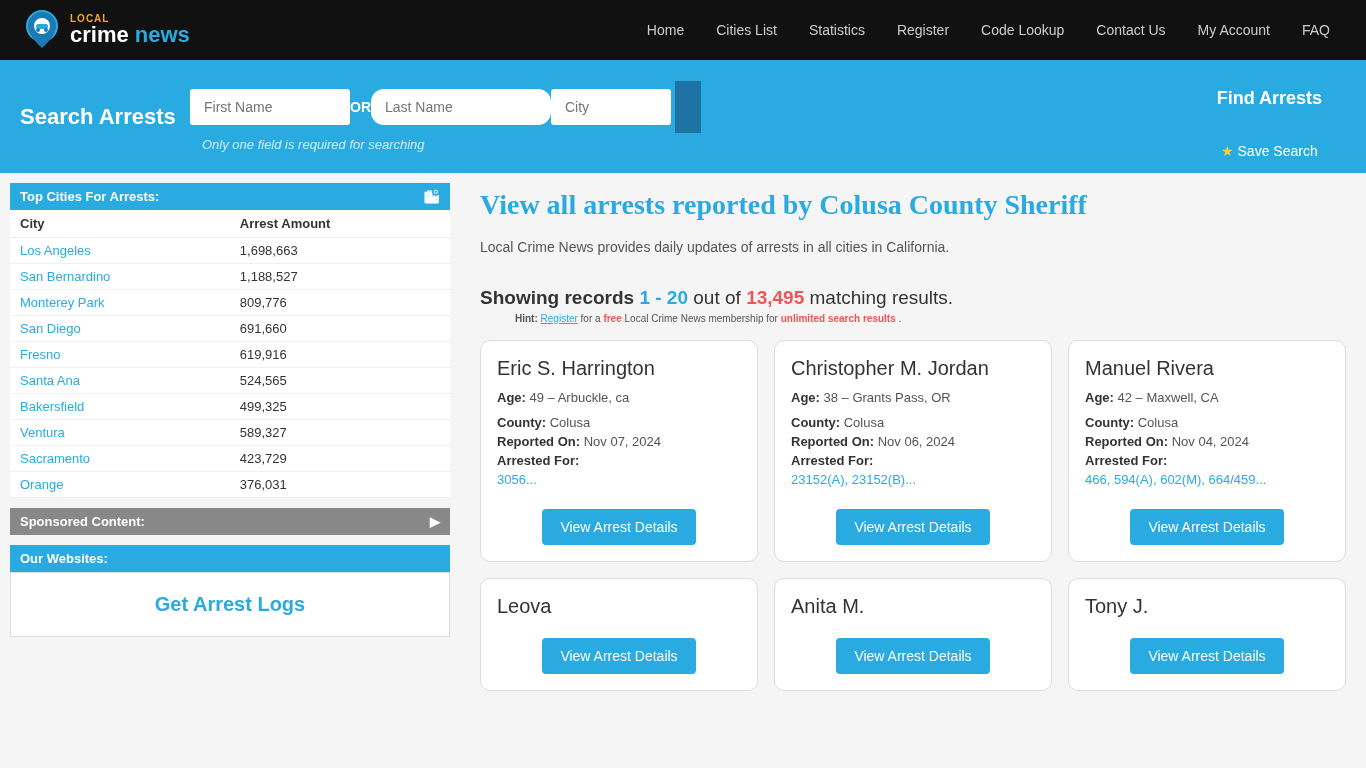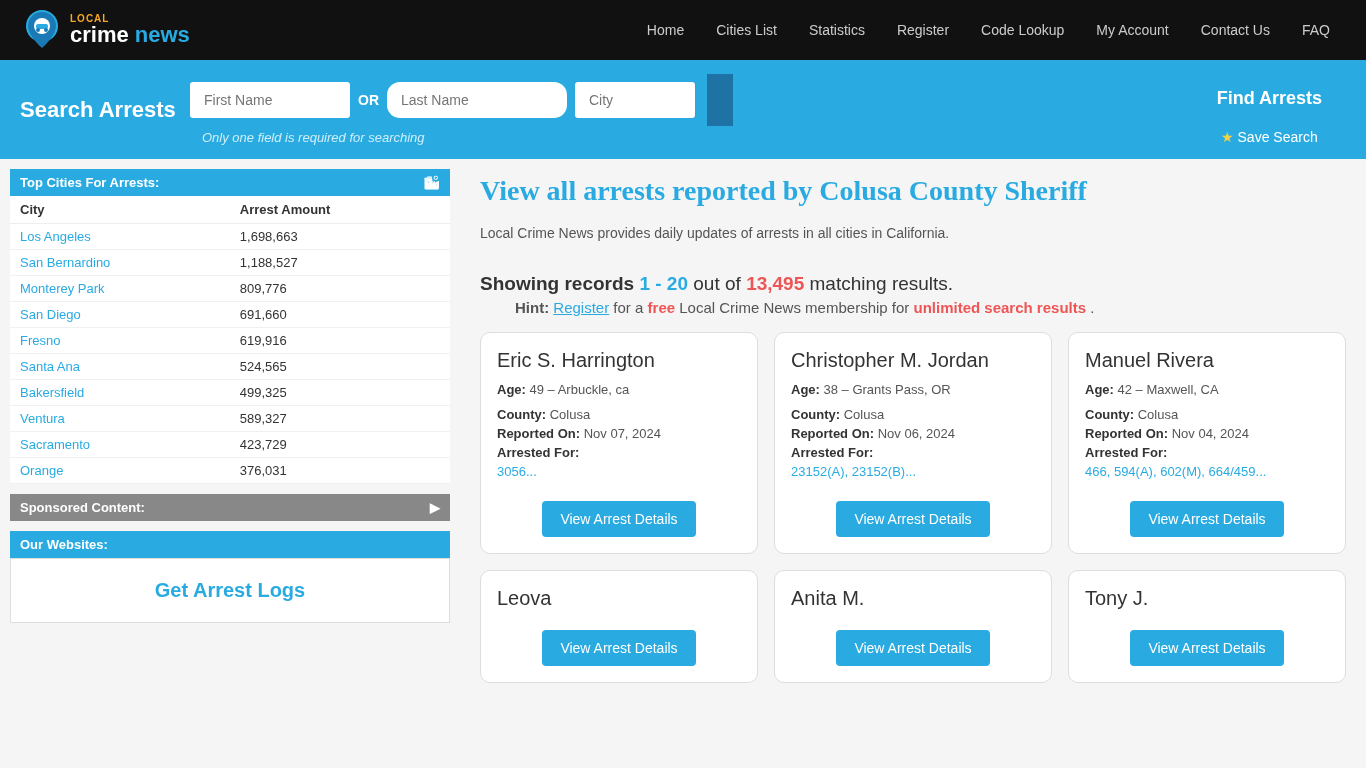--- a/index.html
+++ b/index.html
@@ -49,21 +49,20 @@
     .search-title {
       color: #fff;
       font-size: 22px;
       font-weight: bold;
       white-space: nowrap;
       min-width: 160px;
     }
     .search-fields {
       display: flex;
       align-items: center;
-      gap: 8px;
       flex: 1;
     }
     .search-fields input {
       border: none;
       padding: 10px 14px;
       font-size: 14px;
       border-radius: 3px;
       outline: none;
     }
     .search-fields input.firstname { width: 160px; }
@@ -100,21 +99,21 @@
       gap: 4px;
       cursor: pointer;
       white-space: nowrap;
       text-decoration: none;
     }
     .save-search .star { color: #f5d142; }
     .find-save {
       display: flex;
       flex-direction: column;
       align-items: center;
-      gap: 6px;
+      gap: 20px;
       margin-left: 10px;
     }
 
     
     .main-layout {
       display: flex;
       gap: 0;
     }
 
     
@@ -215,21 +214,21 @@
     }
     .results-summary {
       font-size: 19px;
       color: #333;
       margin-bottom: 4px;
       margin-top: 32px;
     }
     .results-summary .range { color: #29abe2; font-weight: bold; }
     .results-summary .total { color: #e55; font-weight: bold; }
     .hint-line {
-      font-size: 15px;
+      font-size: 10px;
       color: #555;
       margin-bottom: 16px;
       padding-left: 35px;
     }
     .hint-line a { color: #29abe2; }
     .hint-line .free { color: #e55; font-weight: bold; }
     .hint-line .unlimited { color: #e55; font-weight: bold; }
 
     
     .cards-grid {
@@ -350,24 +349,24 @@
     <li>
         <a href="#">Statistics</a>
       </li>
     <li>
         <a href="#">Register</a>
       </li>
     <li>
         <a href="#">Code Lookup</a>
       </li>
     <li>
+        <a href="#">Contact Us</a>
+      </li>
+    <li>
         <a href="#">My Account</a>
-      </li>
-    <li>
-        <a href="#">Contact Us</a>
       </li>
     <li>
         <a href="#">FAQ</a>
       </li>
   </ul>
 </nav>
 
 <div class="search-bar">
   <div class="search-title">Search Arrests</div>
   <div style="display:flex; flex-direction:column; gap:4px; flex:1;">

